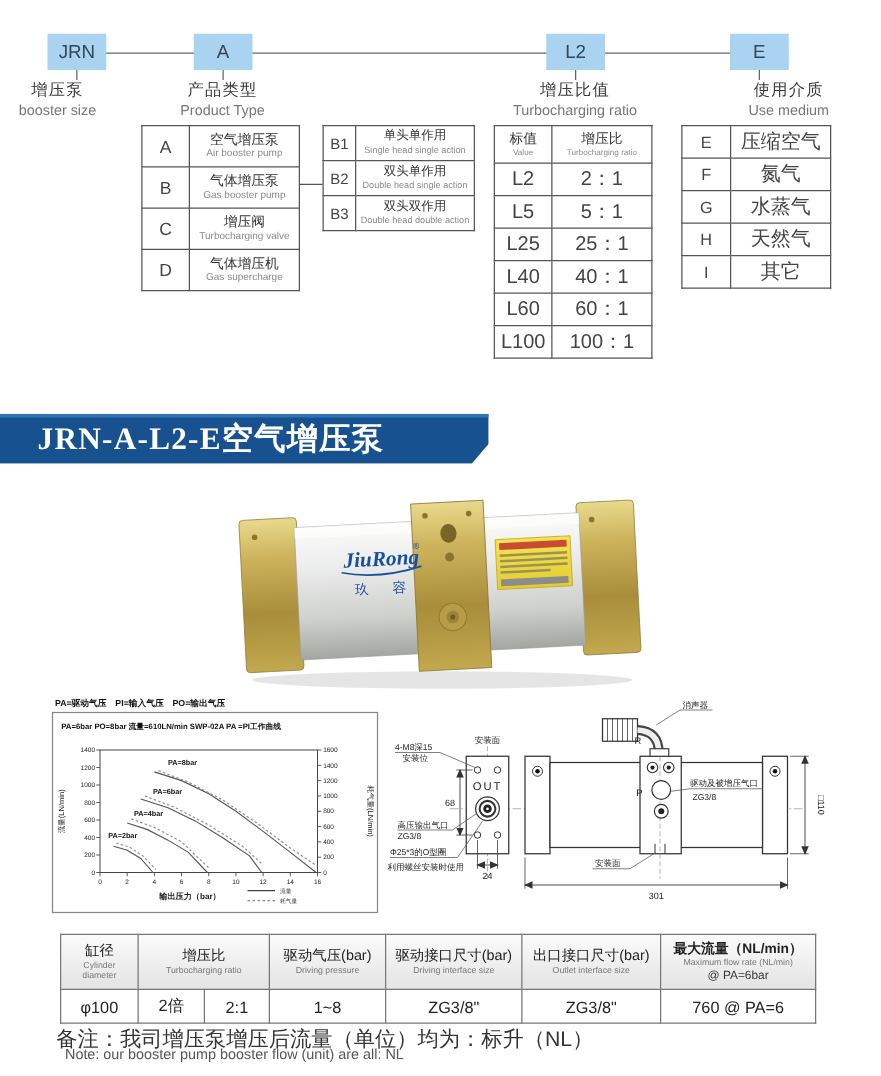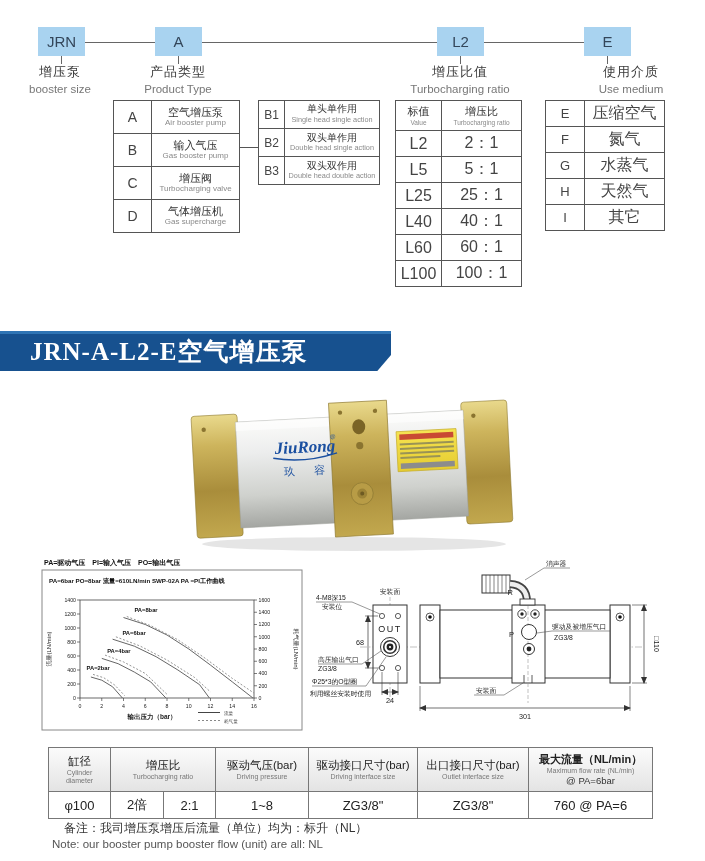--- a/index.html
+++ b/index.html
@@ -43,41 +43,41 @@
   .d-rp{font-size:7.5px;fill:#222;}
   
   table.spec{border-collapse:collapse;position:absolute;left:48px;top:747px;width:604px;table-layout:fixed;}
   table.spec td,table.spec th{border:1px solid #777;text-align:center;padding:0;font-weight:normal;}
   table.spec thead tr{height:44px;background:linear-gradient(#fbfbfb,#e3e3e3);}
   table.spec tbody tr{height:27px;}
   .sp-cn{font-size:11.5px;color:#222;line-height:1.25;}
   .sp-en{font-size:7px;color:#777;line-height:1.15;}
   .sp-extra{font-size:9.5px;color:#333;line-height:1.2;}
   .sp-val{font-size:13px;color:#222;}
-  .note-cn{position:absolute;left:64px;top:820px;font-size:12px;color:#333;}
+  .note-cn{position:absolute;left:45px;top:820px;font-size:17px;color:#333;}
   .note-en{position:absolute;left:52px;top:838px;font-size:11.5px;color:#555;}
 </style>
 </head>
 <body>
 
 <div class="page">
 
   <div class="h-line"></div>
 
   <div class="code-box" style="left:38px;">JRN</div>
   <div class="code-box" style="left:155px;">A</div>
   <div class="code-box" style="left:437px;">L2</div>
   <div class="code-box" style="left:584px;">E</div>
 
   <div class="v-tick" style="left:61px;"></div>
   <div class="v-tick" style="left:178px;"></div>
   <div class="v-tick" style="left:460px;"></div>
   <div class="v-tick" style="left:607px;"></div>
 
-  <div class="seg-label" style="left:60px;top:63px;">
+  <div class="seg-label" style="left:46px;top:63px;">
     <div class="cn">增压泵</div>
     <div class="en">booster size</div>
   </div>
   <div class="seg-label" style="left:178px;top:63px;">
     <div class="cn">产品类型</div>
     <div class="en">Product Type</div>
   </div>
   <div class="seg-label" style="left:460px;top:63px;">
     <div class="cn">增压比值</div>
     <div class="en">Turbocharging ratio</div>
@@ -92,21 +92,21 @@
         <tr style="height:33px;">
       <td class="cellcode" style="width:37px;">A</td>
       <td class="cell2">
         <div class="cn">空气增压泵</div>
         <div class="en">Air booster pump</div>
       </td>
     </tr>
     <tr style="height:33px;">
       <td class="cellcode">B</td>
       <td class="cell2">
-        <div class="cn">输入气压</div>
+        <div class="cn">气体增压泵</div>
         <div class="en">Gas booster pump</div>
       </td>
     </tr>
     <tr style="height:33px;">
       <td class="cellcode">C</td>
       <td class="cell2">
         <div class="cn">增压阀</div>
         <div class="en">Turbocharging valve</div>
       </td>
     </tr>

